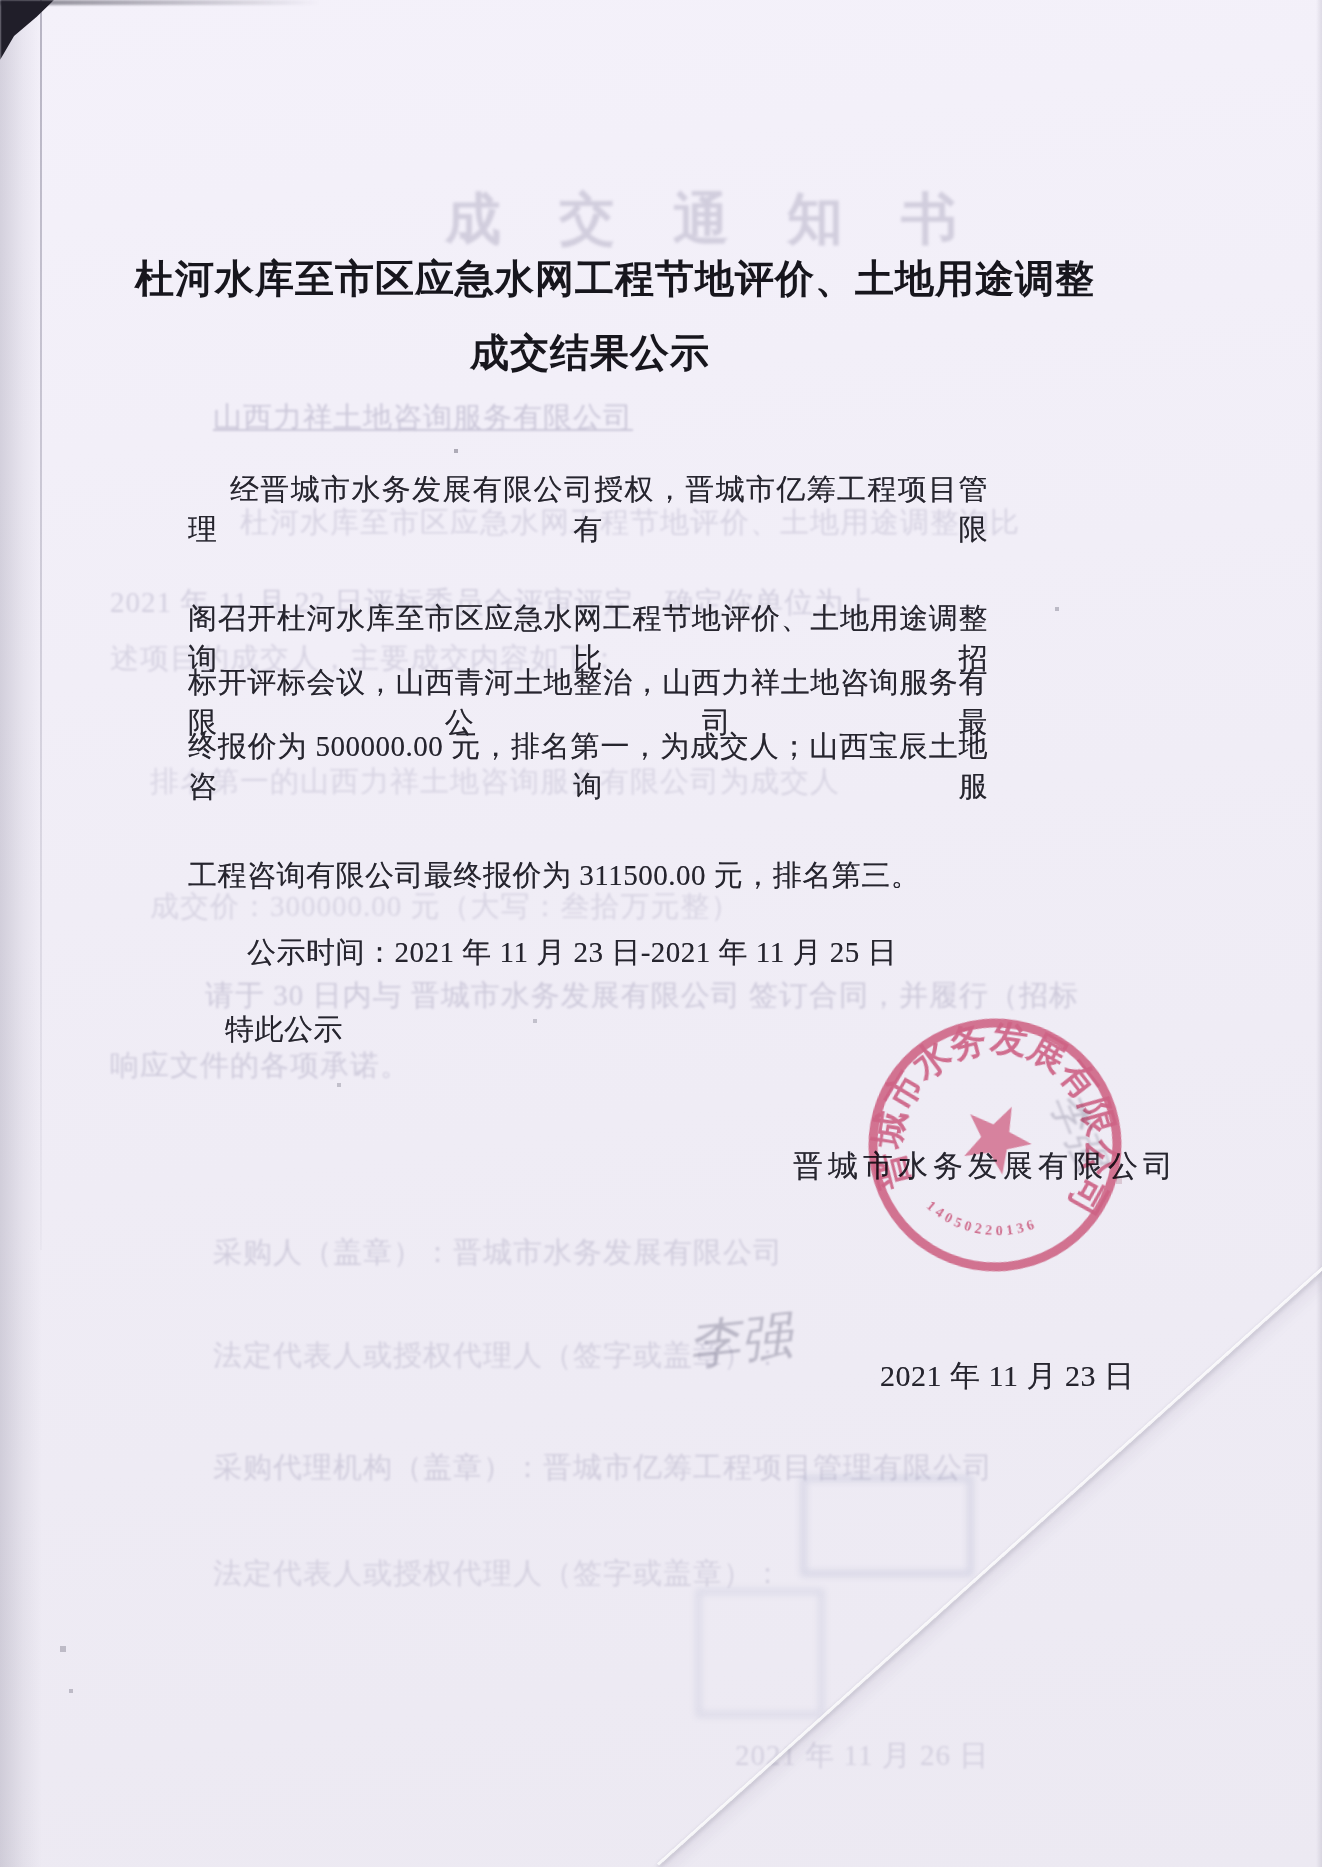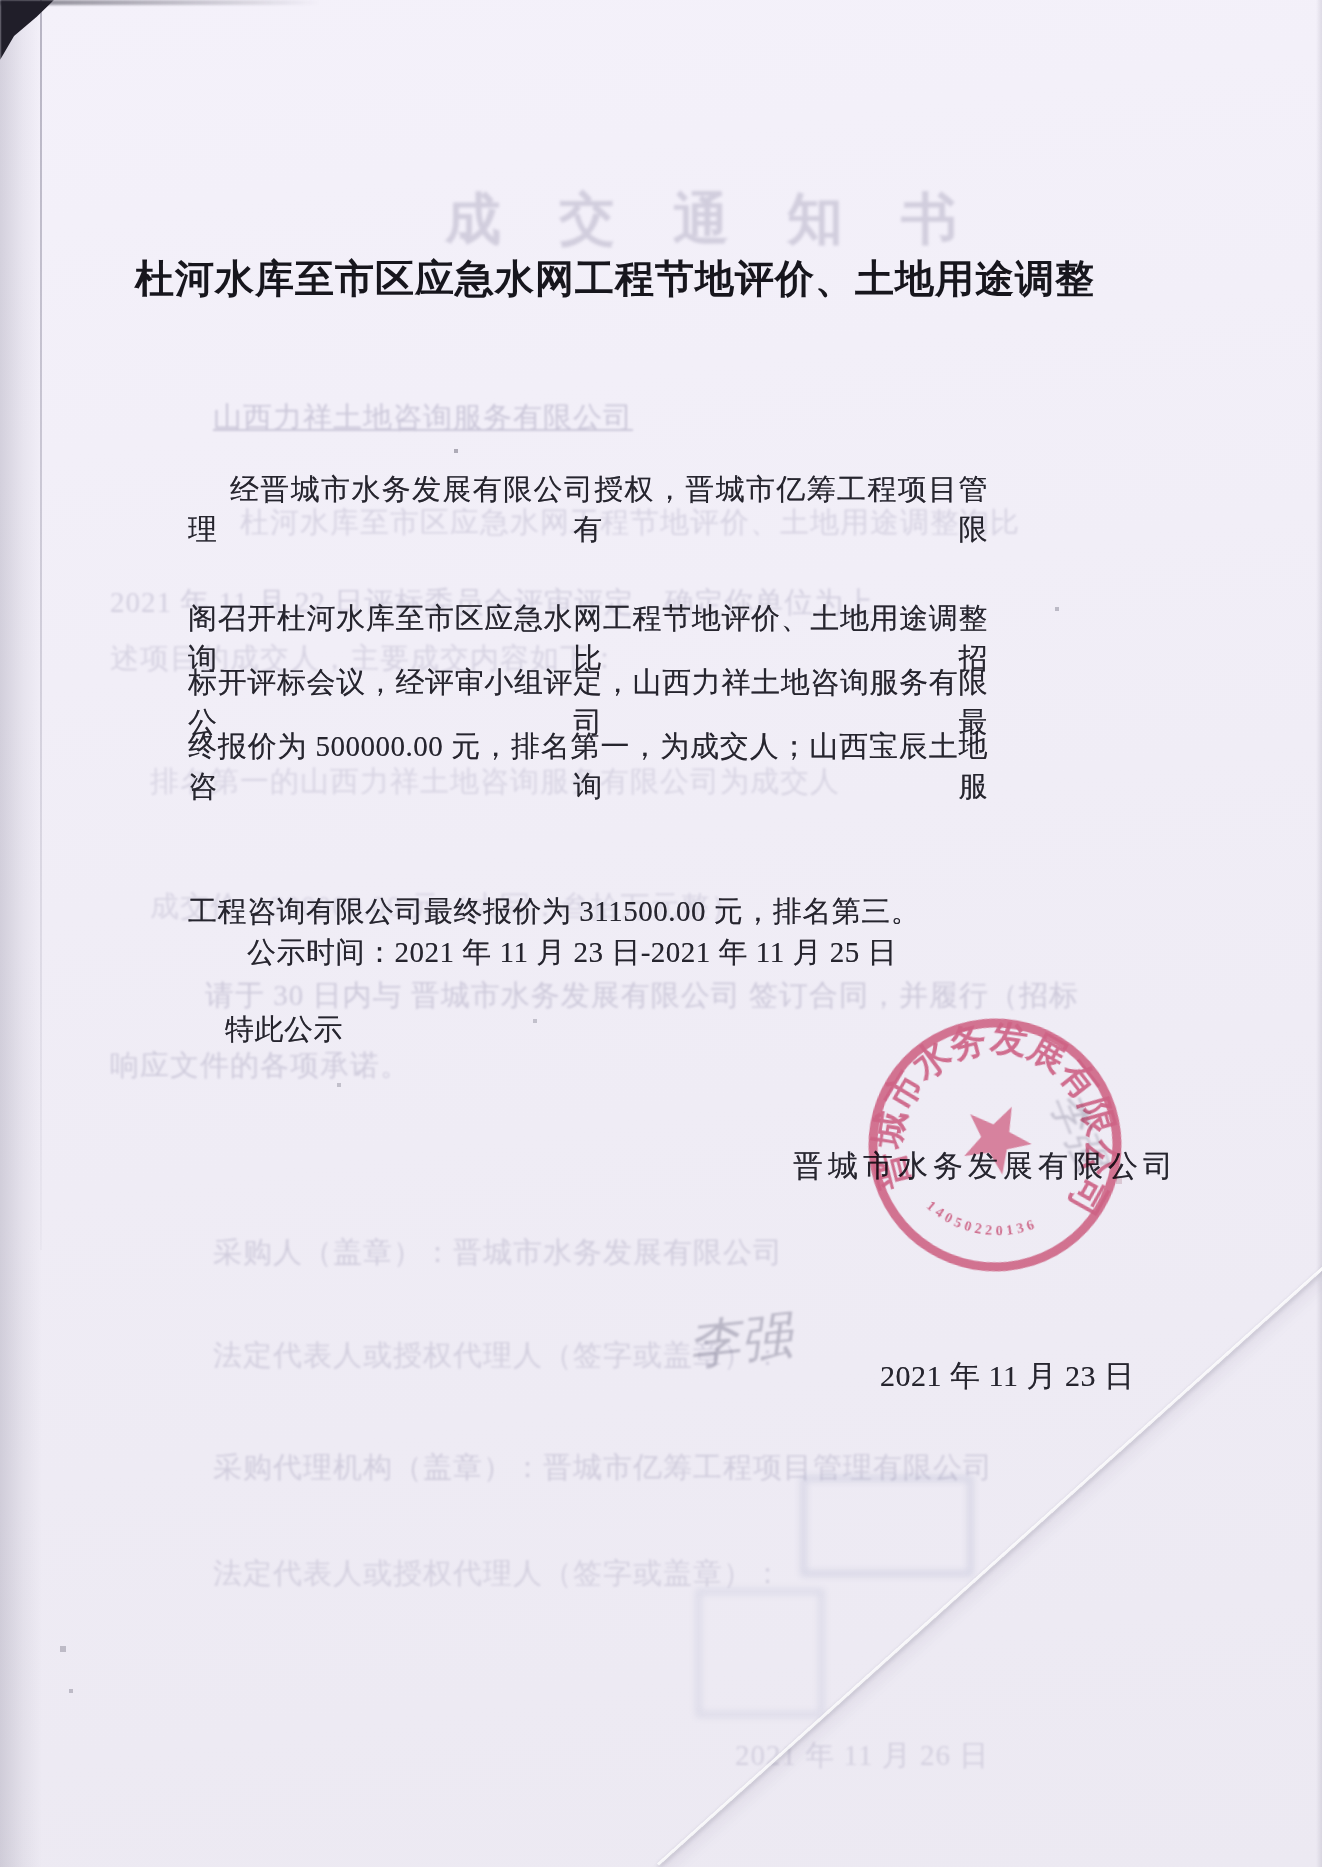--- a/index.html
+++ b/index.html
@@ -22,21 +22,21 @@
   .t1{top:252px;}
   .t2{top:326px;left:110px;width:960px;}
   .bline{
     position:absolute;left:188px;width:800px;
     font-size:29px;color:#26252e;letter-spacing:.5px;
     text-align:justify;text-align-last:justify;
     text-shadow:0 0 .4px rgba(40,40,55,.55);
     white-space:normal;
   }
   .bline.first{text-indent:42px;}
-  .bline.last{text-align-last:left;margin-top:36px;}
+  .bline.last{text-align-last:left;}
   .pline{
     position:absolute;font-size:29px;color:#26252e;letter-spacing:.5px;
     text-shadow:0 0 .4px rgba(40,40,55,.55);white-space:nowrap;
   }
   
   .ghost{
     position:absolute;color:#8d88a8;opacity:.30;filter:blur(1.2px);
     font-size:29px;white-space:nowrap;letter-spacing:1px;
   }
   .ghost-title{
@@ -127,24 +127,25 @@
   <div class="ghost" style="left:213px;top:1554px;opacity:.26;">法定代表人或授权代理人（签字或盖章）：</div>
   <div class="ghost" style="left:735px;top:1736px;opacity:.26;">2021 年 11 月 26 日</div>
 
   <div class="ghost-hand" style="left:688px;top:1306px;font-size:52px;opacity:.36;filter:blur(1px);transform:rotate(-6deg);">李强</div>
   <div class="ghost-hand" style="left:1038px;top:1104px;font-size:40px;opacity:.30;filter:blur(.8px);transform:rotate(68deg);">李强</div>
 
   <div class="ghost-stamp" style="left:800px;top:1475px;width:160px;height:88px;"></div>
   <div class="ghost-stamp" style="left:695px;top:1588px;width:116px;height:116px;opacity:.38;"></div>
 
   <div class="title t1">杜河水库至市区应急水网工程节地评价、土地用途调整</div>
+  <div class="title t2">成交结果公示</div>
 
   <div class="bline first" style="top:470px;">经晋城市水务发展有限公司授权，晋城市亿筹工程项目管理有限</div>
   <div class="bline" style="top:599px;">阁召开杜河水库至市区应急水网工程节地评价、土地用途调整询比招</div>
-  <div class="bline" style="top:663px;">标开评标会议，经评审小组评定，山西力祥土地咨询服务有限公司最</div>
+  <div class="bline" style="top:663px;">标开评标会议，山西青河土地整治，山西力祥土地咨询服务有限公司最</div>
   <div class="bline" style="top:727px;">终报价为 500000.00 元，排名第一，为成交人；山西宝辰土地咨询服</div>
   <div class="bline last" style="top:856px;">工程咨询有限公司最终报价为 311500.00 元，排名第三。</div>
 
   <div class="pline" style="left:247px;top:933px;">公示时间：2021 年 11 月 23 日-2021 年 11 月 25 日</div>
   <div class="pline" style="left:217px;top:1010px;margin-left:8px;">特此公示</div>
 
   <div class="pline" style="left:793px;top:1146px;font-size:30px;letter-spacing:5px;">晋城市水务发展有限公司</div>
 
   <div class="pline" style="left:880px;top:1356px;font-size:30px;">2021 年 11 月 23 日</div>
 

